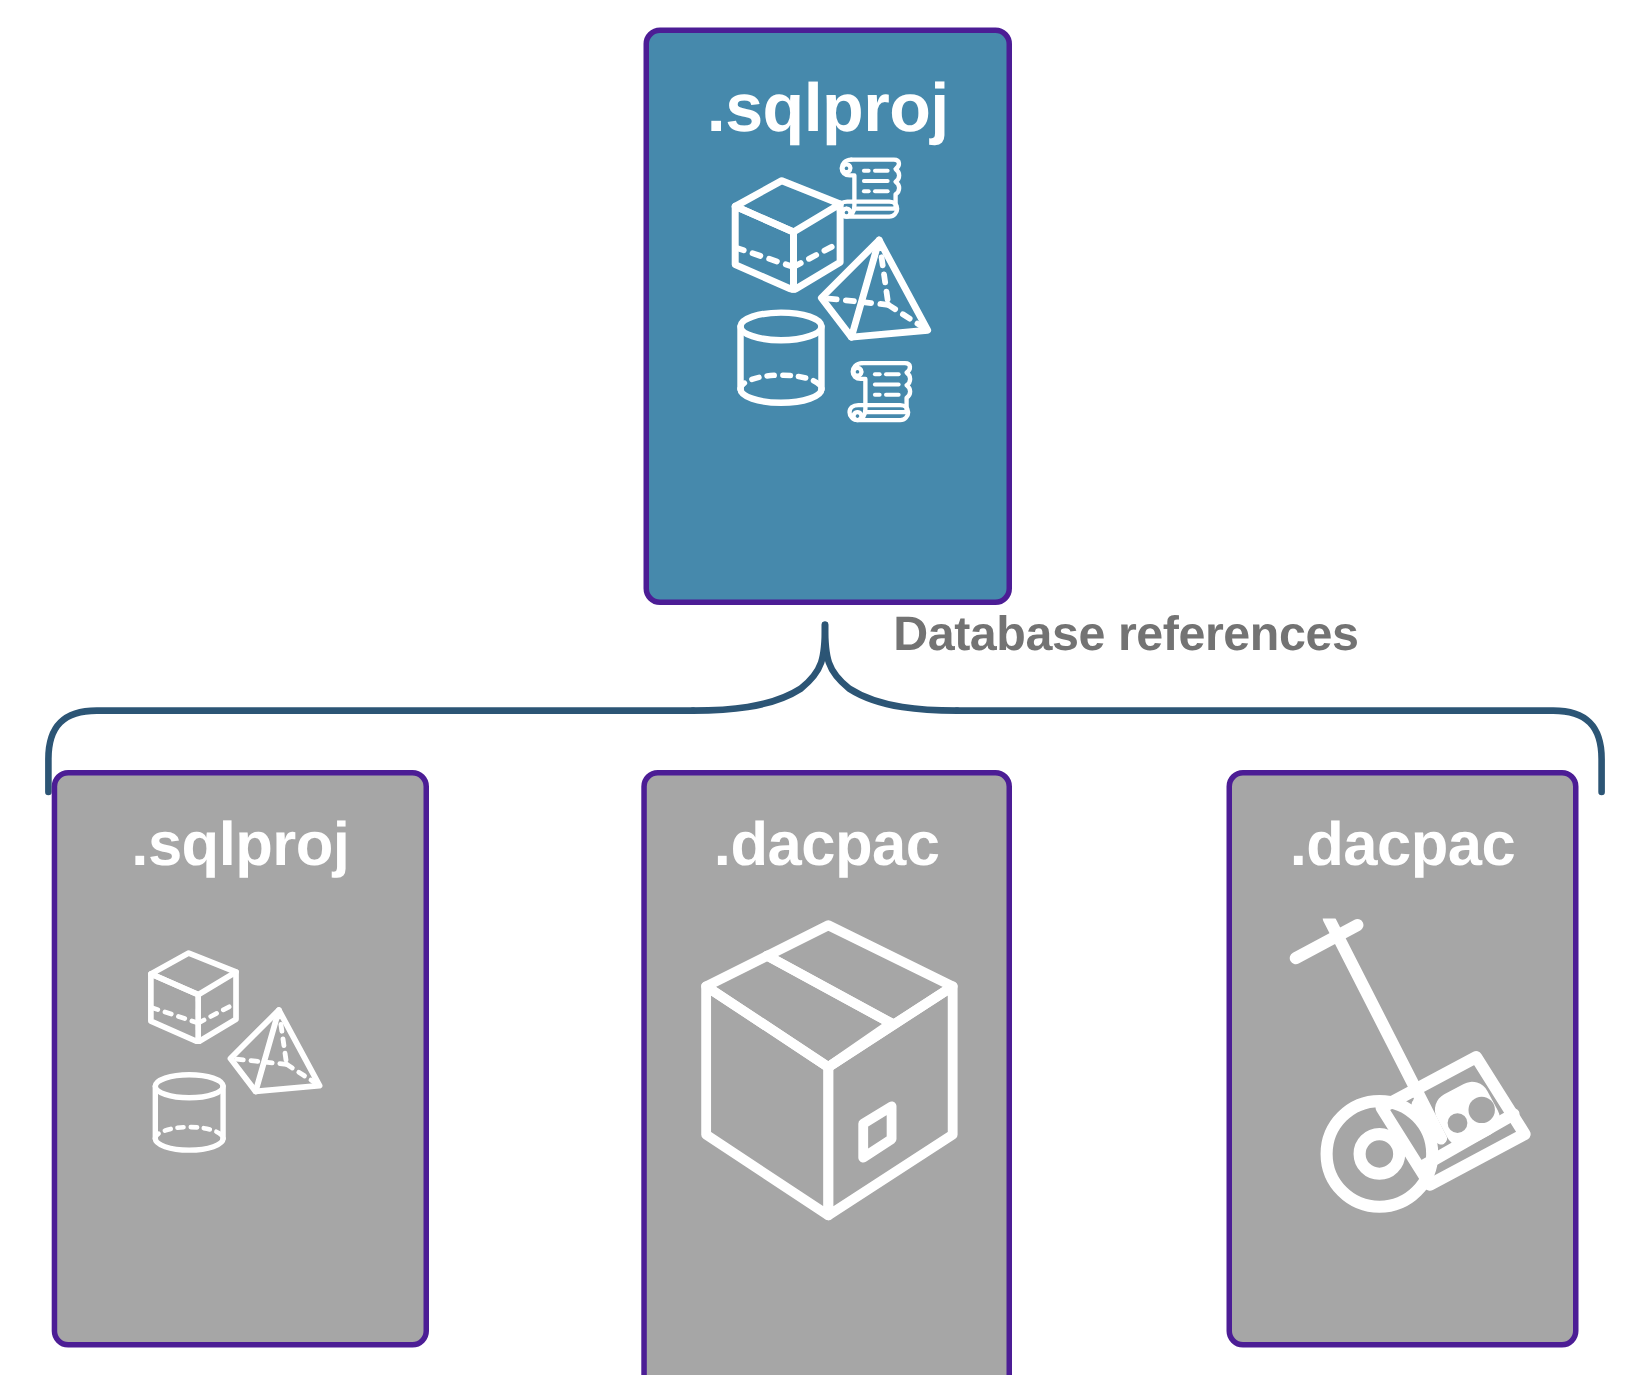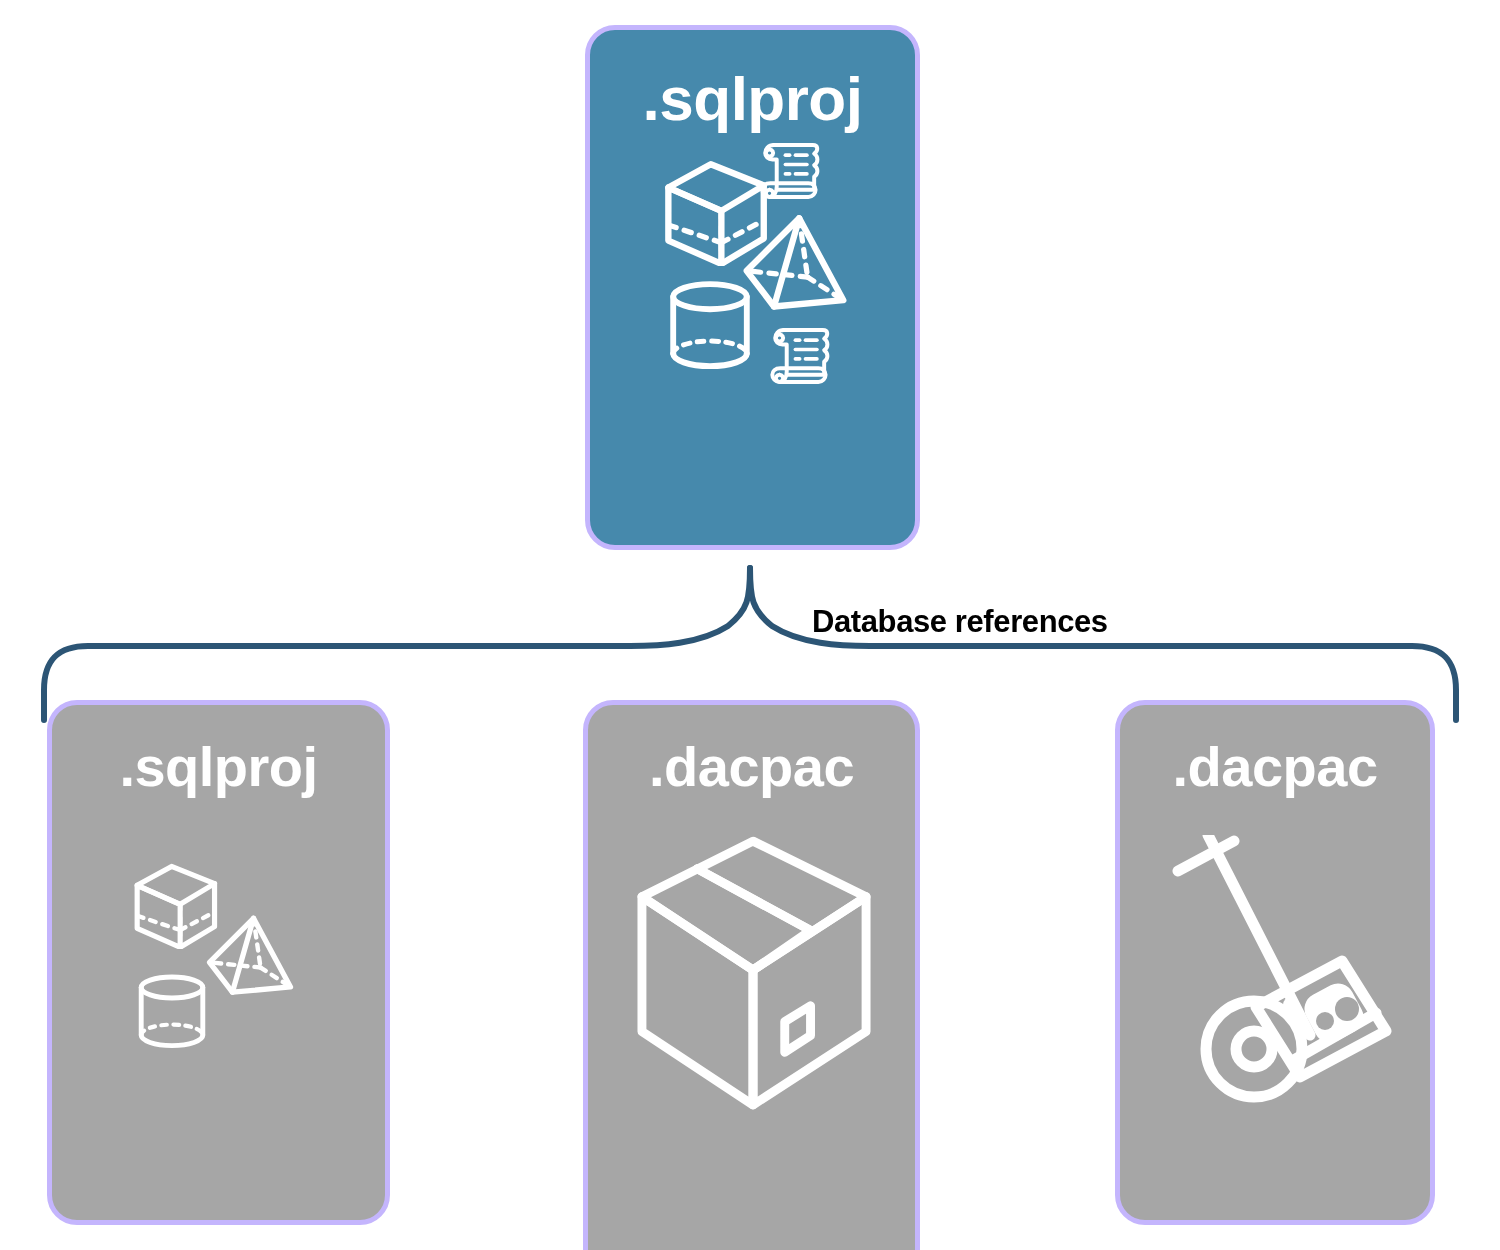--- a/index.html
+++ b/index.html
@@ -17,22 +17,22 @@
   }
 
   #diagram-root {
     position: absolute;
     inset: 0;
   }
 
   
   .card {
     position: absolute;
-    border: 5px solid #c4b5fd;
-    border-radius: 30px;
+    border: 5px solid #4c1d95;
+    border-radius: 15px;
     display: flex;
     flex-direction: column;
     align-items: center;
   }
   .card-primary {
     background: #4689ac;
   }
   .card-secondary {
     background: #a6a6a6;
   }
@@ -95,24 +95,24 @@
     position: absolute;
     left: 0;
     top: 548px;
     width: 1500px;
     height: 180px;
     overflow: visible;
   }
   #bracket-label {
     position: absolute;
     left: 812px;
-    top: 604px;
-    font-size: 31px;
+    top: 552px;
+    font-size: 44px;
     font-weight: bold;
-    color: #000000;
+    color: #737373;
     letter-spacing: -0.4px;
     white-space: nowrap;
     user-select: none;
   }
 </style>
 </head>
 <body>
 
 <div id="diagram-root">
 

